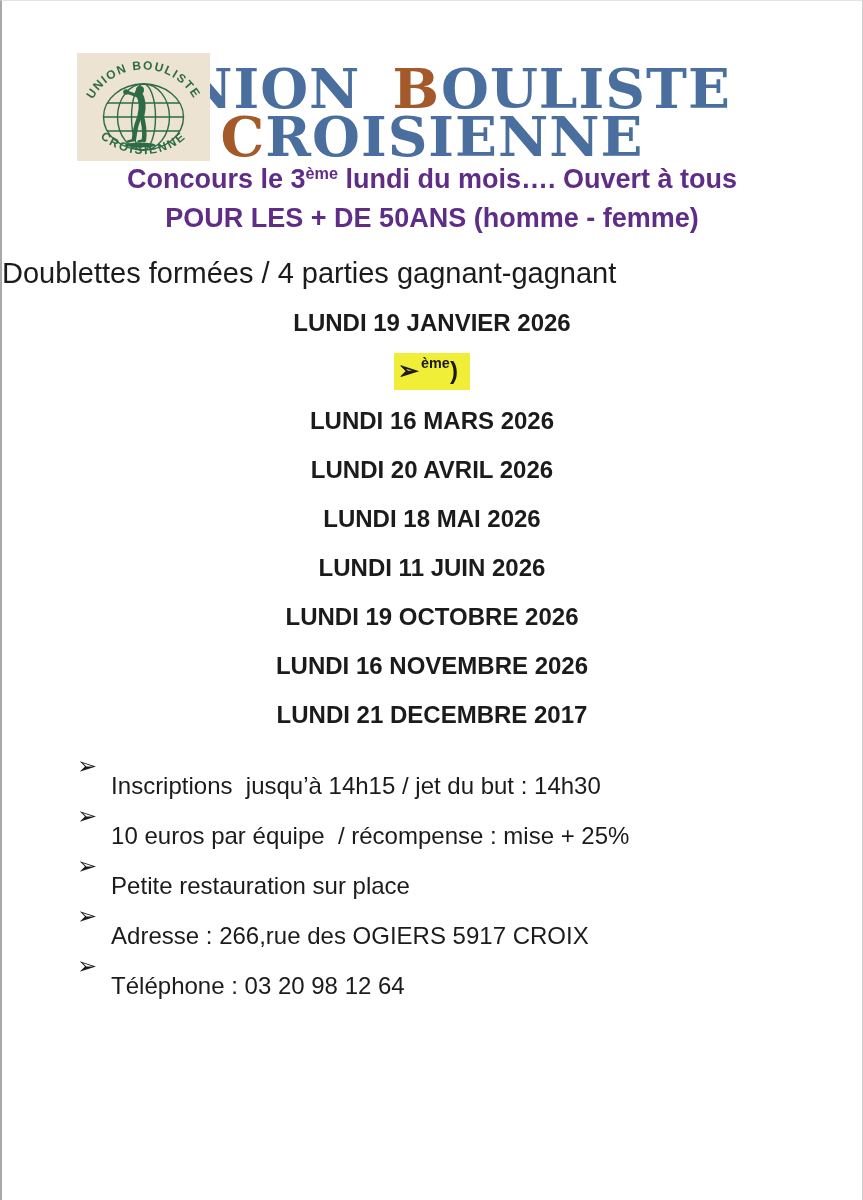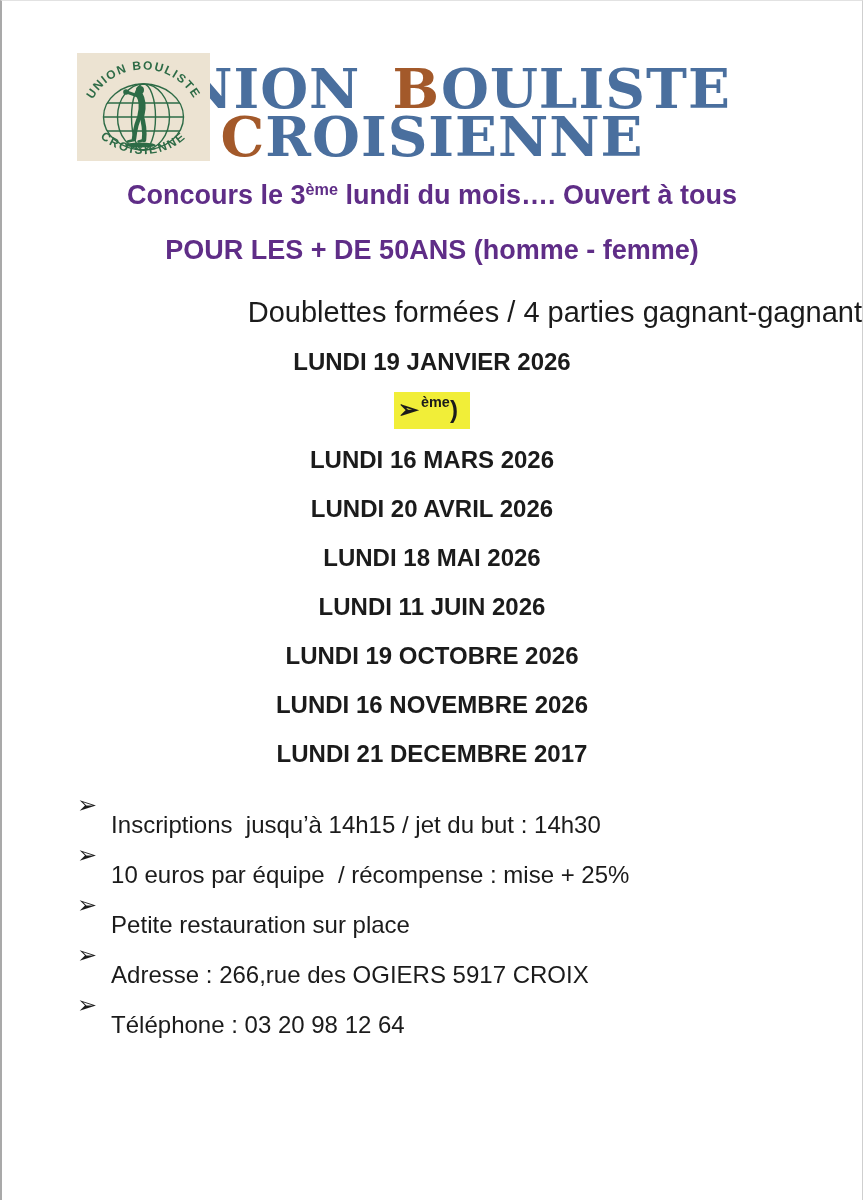--- a/index.html
+++ b/index.html
@@ -26,24 +26,23 @@
     font-weight:bold;
     font-size:55px; line-height:48px;
     letter-spacing:1px; word-spacing:12px;
     color:var(--title-blue, #4a6f9e);
   }
   .title .initial { color:var(--title-initial-brown, #a3592a); }
   .intro-line1, .intro-line2 {
     text-align:center; font-weight:bold;
     font-size:27px; line-height:36px;
     color:var(--subtitle-purple, #5f2d87);
-    margin-top:16px;
   }
   .intro-line3 {
-    margin-top:25px; text-align:right;
+    margin-top:18px; text-align:left;
     font-size:29px; line-height:38px; font-weight:normal;
     color:var(--text-black, #1b1b1b);
   }
   .sup { font-size:60%; position:relative; top:-0.55em; }
   .schedule { margin-top:6px; }
   .date-row {
     height:49px;
     display:flex; align-items:center; justify-content:center;
     font-weight:bold; font-size:24px;
     color:var(--text-black, #1b1b1b);

